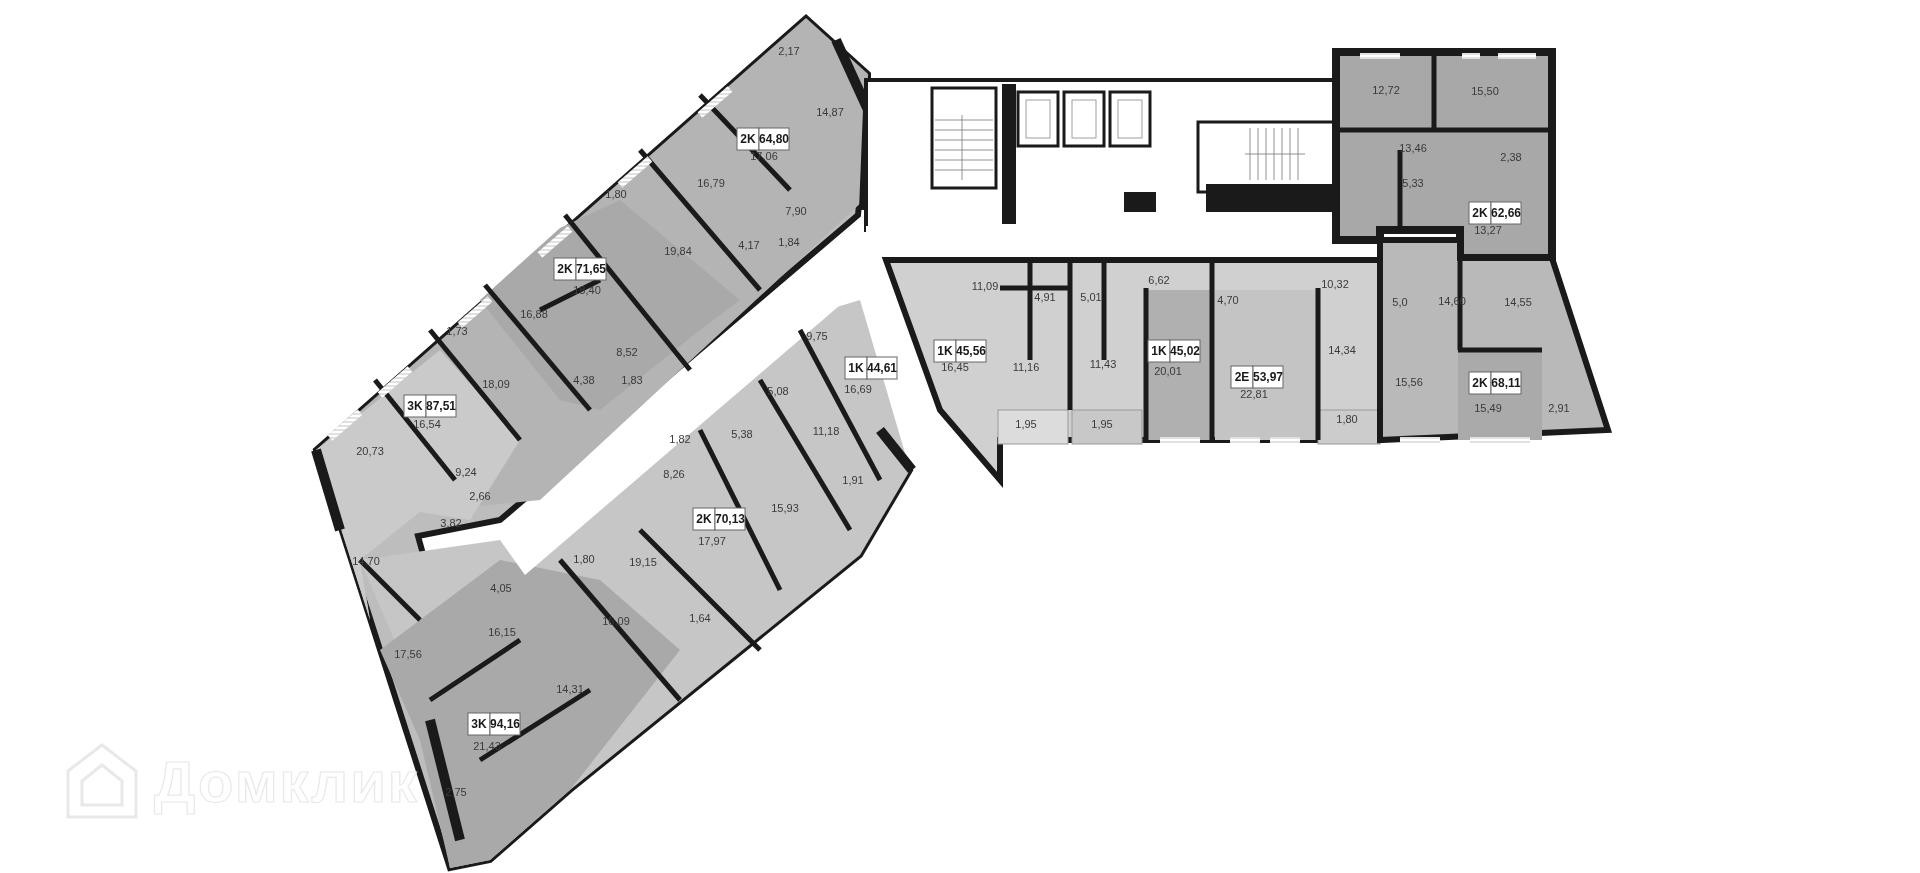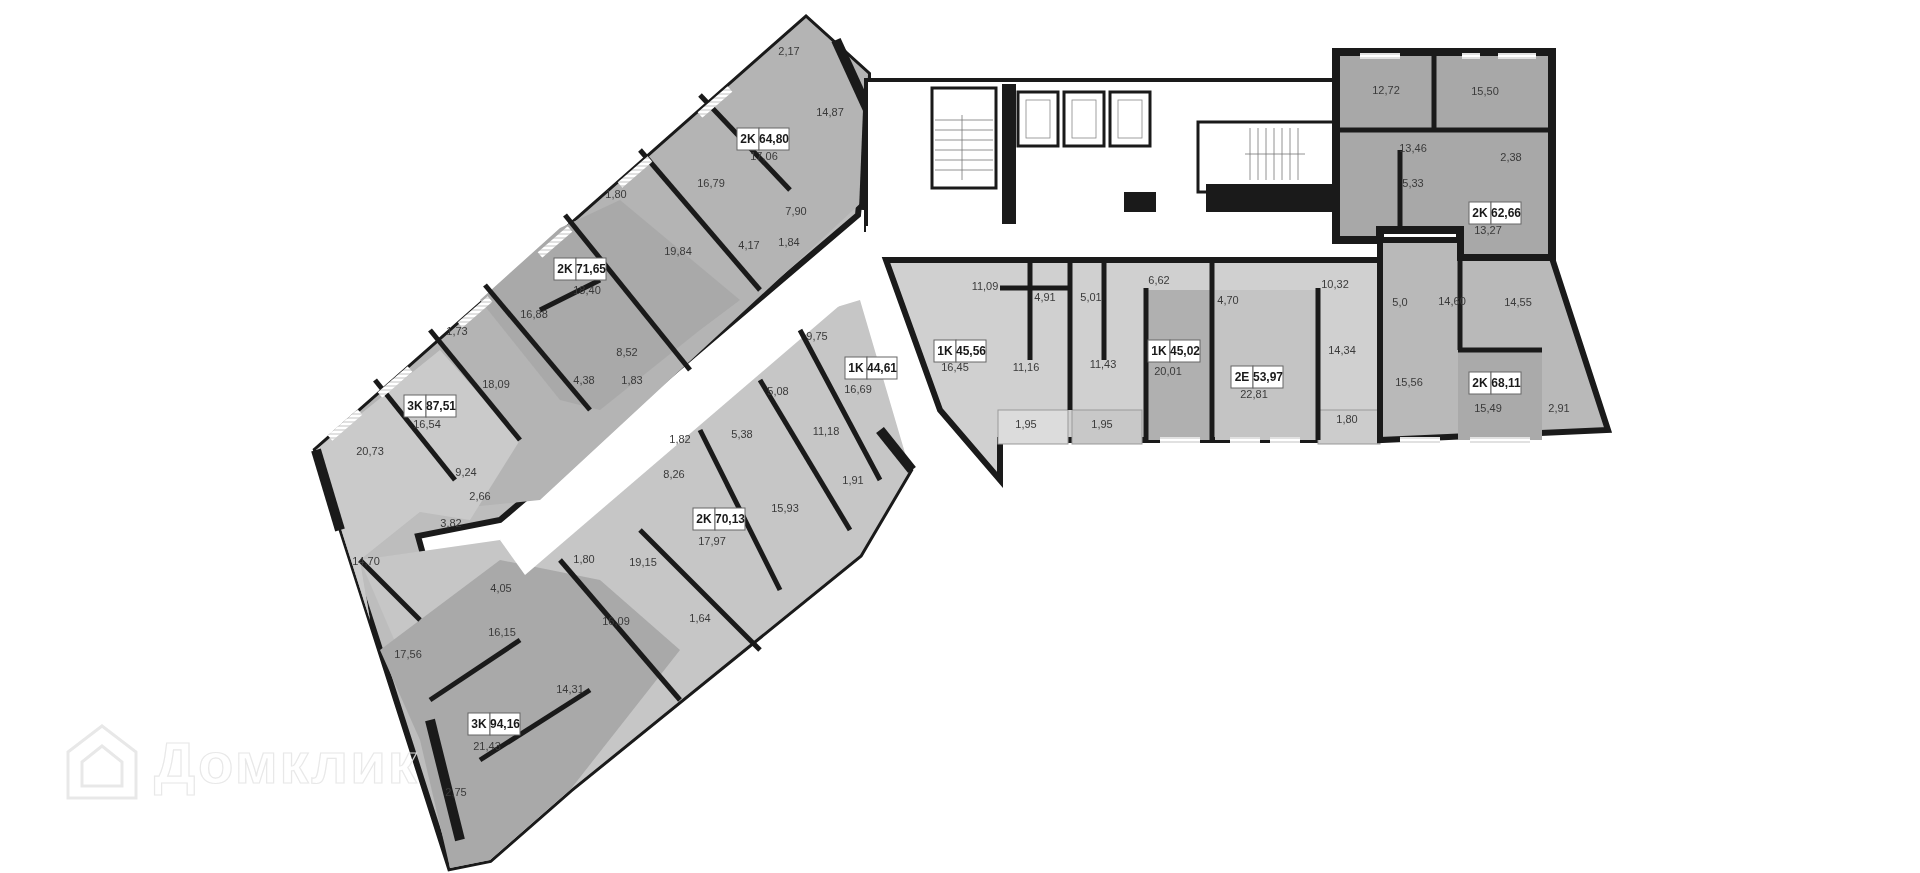--- a/index.html
+++ b/index.html
@@ -1,21 +1,21 @@
 <!DOCTYPE html>
 <html><head>
 <meta charset="utf-8">
 <style>
   html, body { margin:0; padding:0; background:#ffffff; }
   body { width:1920px; height:873px; overflow:hidden; position:relative; font-family:"Liberation Sans", sans-serif; }
   #plan { position:absolute; left:0; top:0; width:1920px; height:873px; }
   .room-label { font-family:"Liberation Sans", sans-serif; font-size:11px; fill:#3a3a3a; text-anchor:middle; dominant-baseline:middle; }
   .apt-type { font-family:"Liberation Sans", sans-serif; font-size:12px; font-weight:bold; fill:#1a1a1a; text-anchor:middle; dominant-baseline:middle; }
   .apt-area { font-family:"Liberation Sans", sans-serif; font-size:12px; font-weight:bold; fill:#1a1a1a; text-anchor:middle; dominant-baseline:middle; }
-  .watermark { position:absolute; left:64px; top:722px; display:flex; align-items:center; gap:14px; opacity:0.9;text-align:center; }
+  .watermark { position:absolute; left:64px; top:741px; display:flex; align-items:center; gap:14px; opacity:0.9;text-align:center; }
   .watermark-text { font-family:"Liberation Sans", sans-serif; font-size:58px; color:transparent; -webkit-text-stroke:1.2px #e6e6e6; letter-spacing:2px; font-weight:bold; }
 </style>
 </head>
 <body>
 
 <svg id="plan" viewBox="0 0 1920 873" xmlns="http://www.w3.org/2000/svg">
   <defs>
     <pattern id="winpat" width="4" height="4" patternUnits="userSpaceOnUse">
       <rect width="4" height="4" fill="#ffffff"></rect>
       <line x1="0" y1="2" x2="4" y2="2" stroke="#9a9a9a" stroke-width="0.6"></line>

